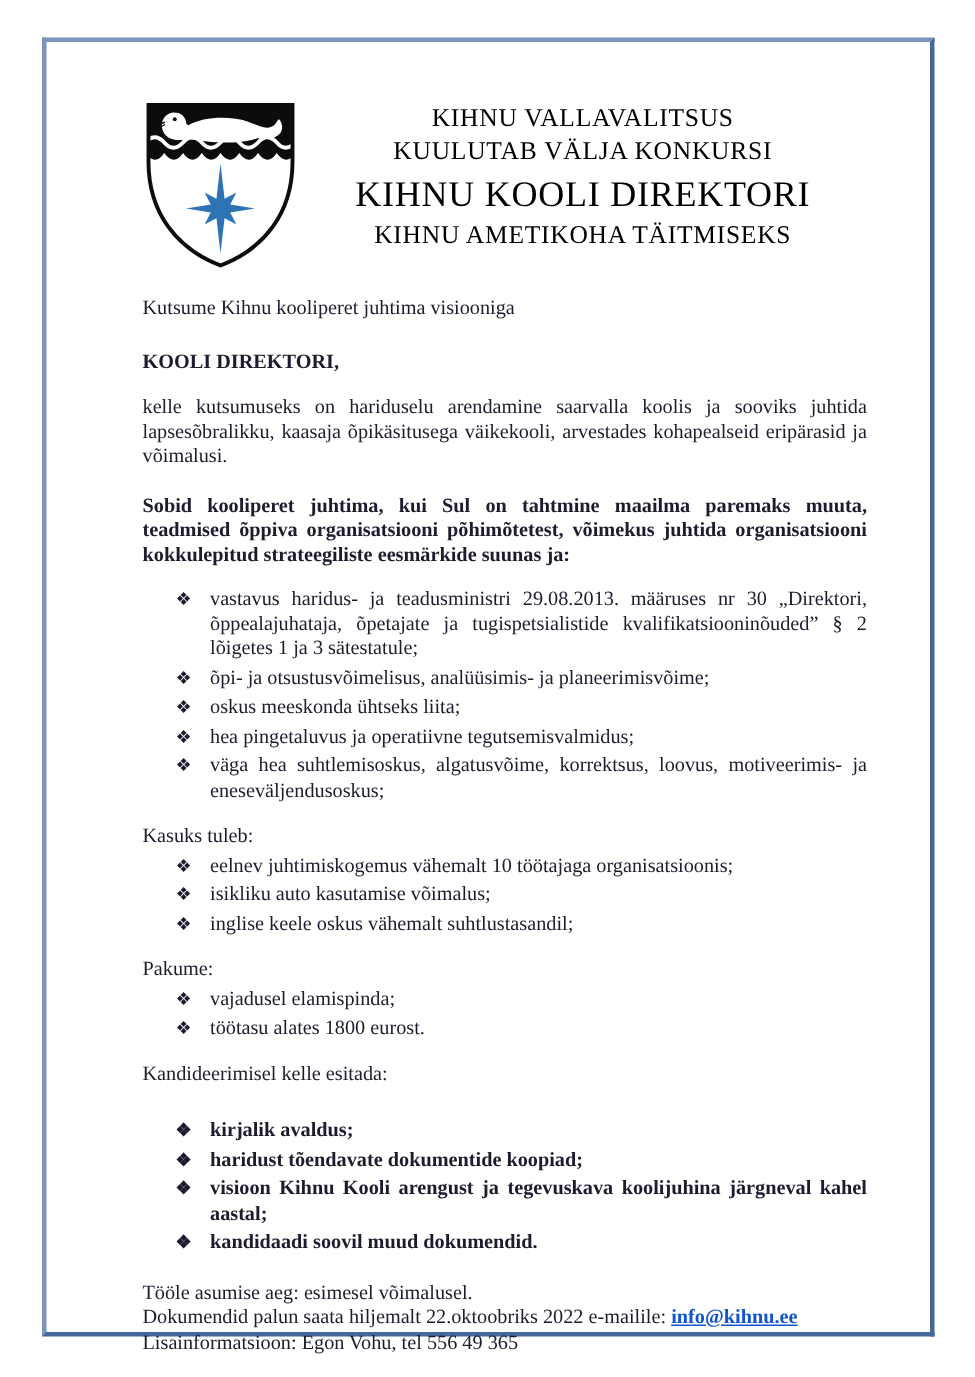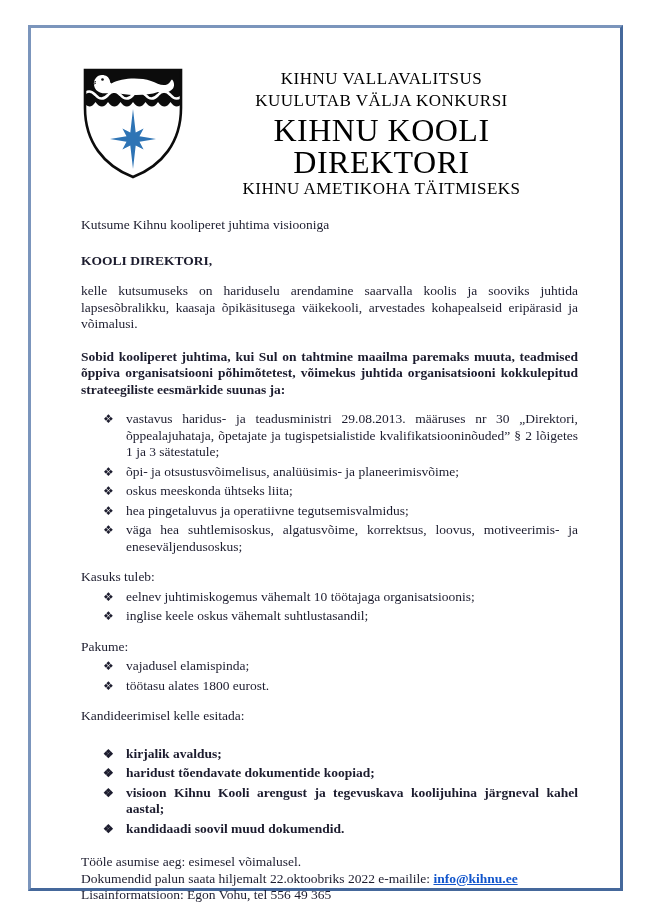--- a/index.html
+++ b/index.html
@@ -15,29 +15,29 @@
     font-family:"Liberation Serif","DejaVu Serif",serif;color:var(--ink);
   }
   .page{
     position:absolute;left:28px;top:25px;right:27px;bottom:27px;
     border-style:solid;border-width:3px;
     border-top-color:var(--border-light);border-left-color:var(--border-light);
     border-right-color:var(--border-dark);border-bottom-color:var(--border-dark);
     background:#fff;
   }
   .content{
-    padding:38px 42px 0 50px;
+    padding:38px 42px 0 64px;
     font-size:13.5px;line-height:16.5px;
   }
   
   .masthead{display:flex;align-items:flex-start;}
   .crest{width:104px;height:114px;flex:0 0 auto;}
   .head-text{flex:1;text-align:center;padding-top:2px;color:#000;}
   .org-line{font-size:17px;line-height:22px;letter-spacing:.5px;}
-  .big-title{font-size:32px;line-height:32px;letter-spacing:.5px;margin-top:2px;}
+  .big-title{font-size:24px;line-height:32px;letter-spacing:.5px;margin-top:2px;}
   .sub-title{font-size:17px;line-height:22px;letter-spacing:.5px;}
   
   p{margin:0;}
   .intro{margin-top:17px;}
   .role-head{margin-top:19px;font-weight:bold;}
   .para{margin-top:14px;text-align:justify;}
   .para-bold{margin-top:16px;font-weight:bold;text-align:justify;}
   ul.blist{list-style:none;margin:13px 0 0 0;padding:0;}
   ul.blist li{
     padding-left:45px;text-indent:-23px;text-align:justify;
@@ -98,20 +98,21 @@
       <li><span class="blt">❖</span><span>vastavus haridus- ja teadusministri 29.08.2013. määruses nr 30 „Direktori, õppealajuhataja, õpetajate ja tugispetsialistide kvalifikatsiooninõuded” § 2 lõigetes 1 ja 3 sätestatule;</span></li>
       <li><span class="blt">❖</span><span>õpi- ja otsustusvõimelisus, analüüsimis- ja planeerimisvõime;</span></li>
       <li><span class="blt">❖</span><span>oskus meeskonda ühtseks liita;</span></li>
       <li><span class="blt">❖</span><span>hea pingetaluvus ja operatiivne tegutsemisvalmidus;</span></li>
       <li><span class="blt">❖</span><span>väga hea suhtlemisoskus, algatusvõime, korrektsus, loovus, motiveerimis- ja eneseväljendusoskus;</span></li>
     </ul>
 
     <p class="sec-head">Kasuks tuleb:</p>
     <ul class="blist" style="margin-top:3px;">
       <li><span class="blt">❖</span><span>eelnev juhtimiskogemus vähemalt 10 töötajaga organisatsioonis;</span></li>
+      <li><span class="blt">❖</span><span>isikliku auto kasutamise võimalus;</span></li>
       <li><span class="blt">❖</span><span>inglise keele oskus vähemalt suhtlustasandil;</span></li>
     </ul>
 
     <p class="sec-head">Pakume:</p>
     <ul class="blist" style="margin-top:3px;">
       <li><span class="blt">❖</span><span>vajadusel elamispinda;</span></li>
       <li><span class="blt">❖</span><span>töötasu alates 1800 eurost.</span></li>
     </ul>
 
     <p class="sec-head">Kandideerimisel kelle esitada:</p>

